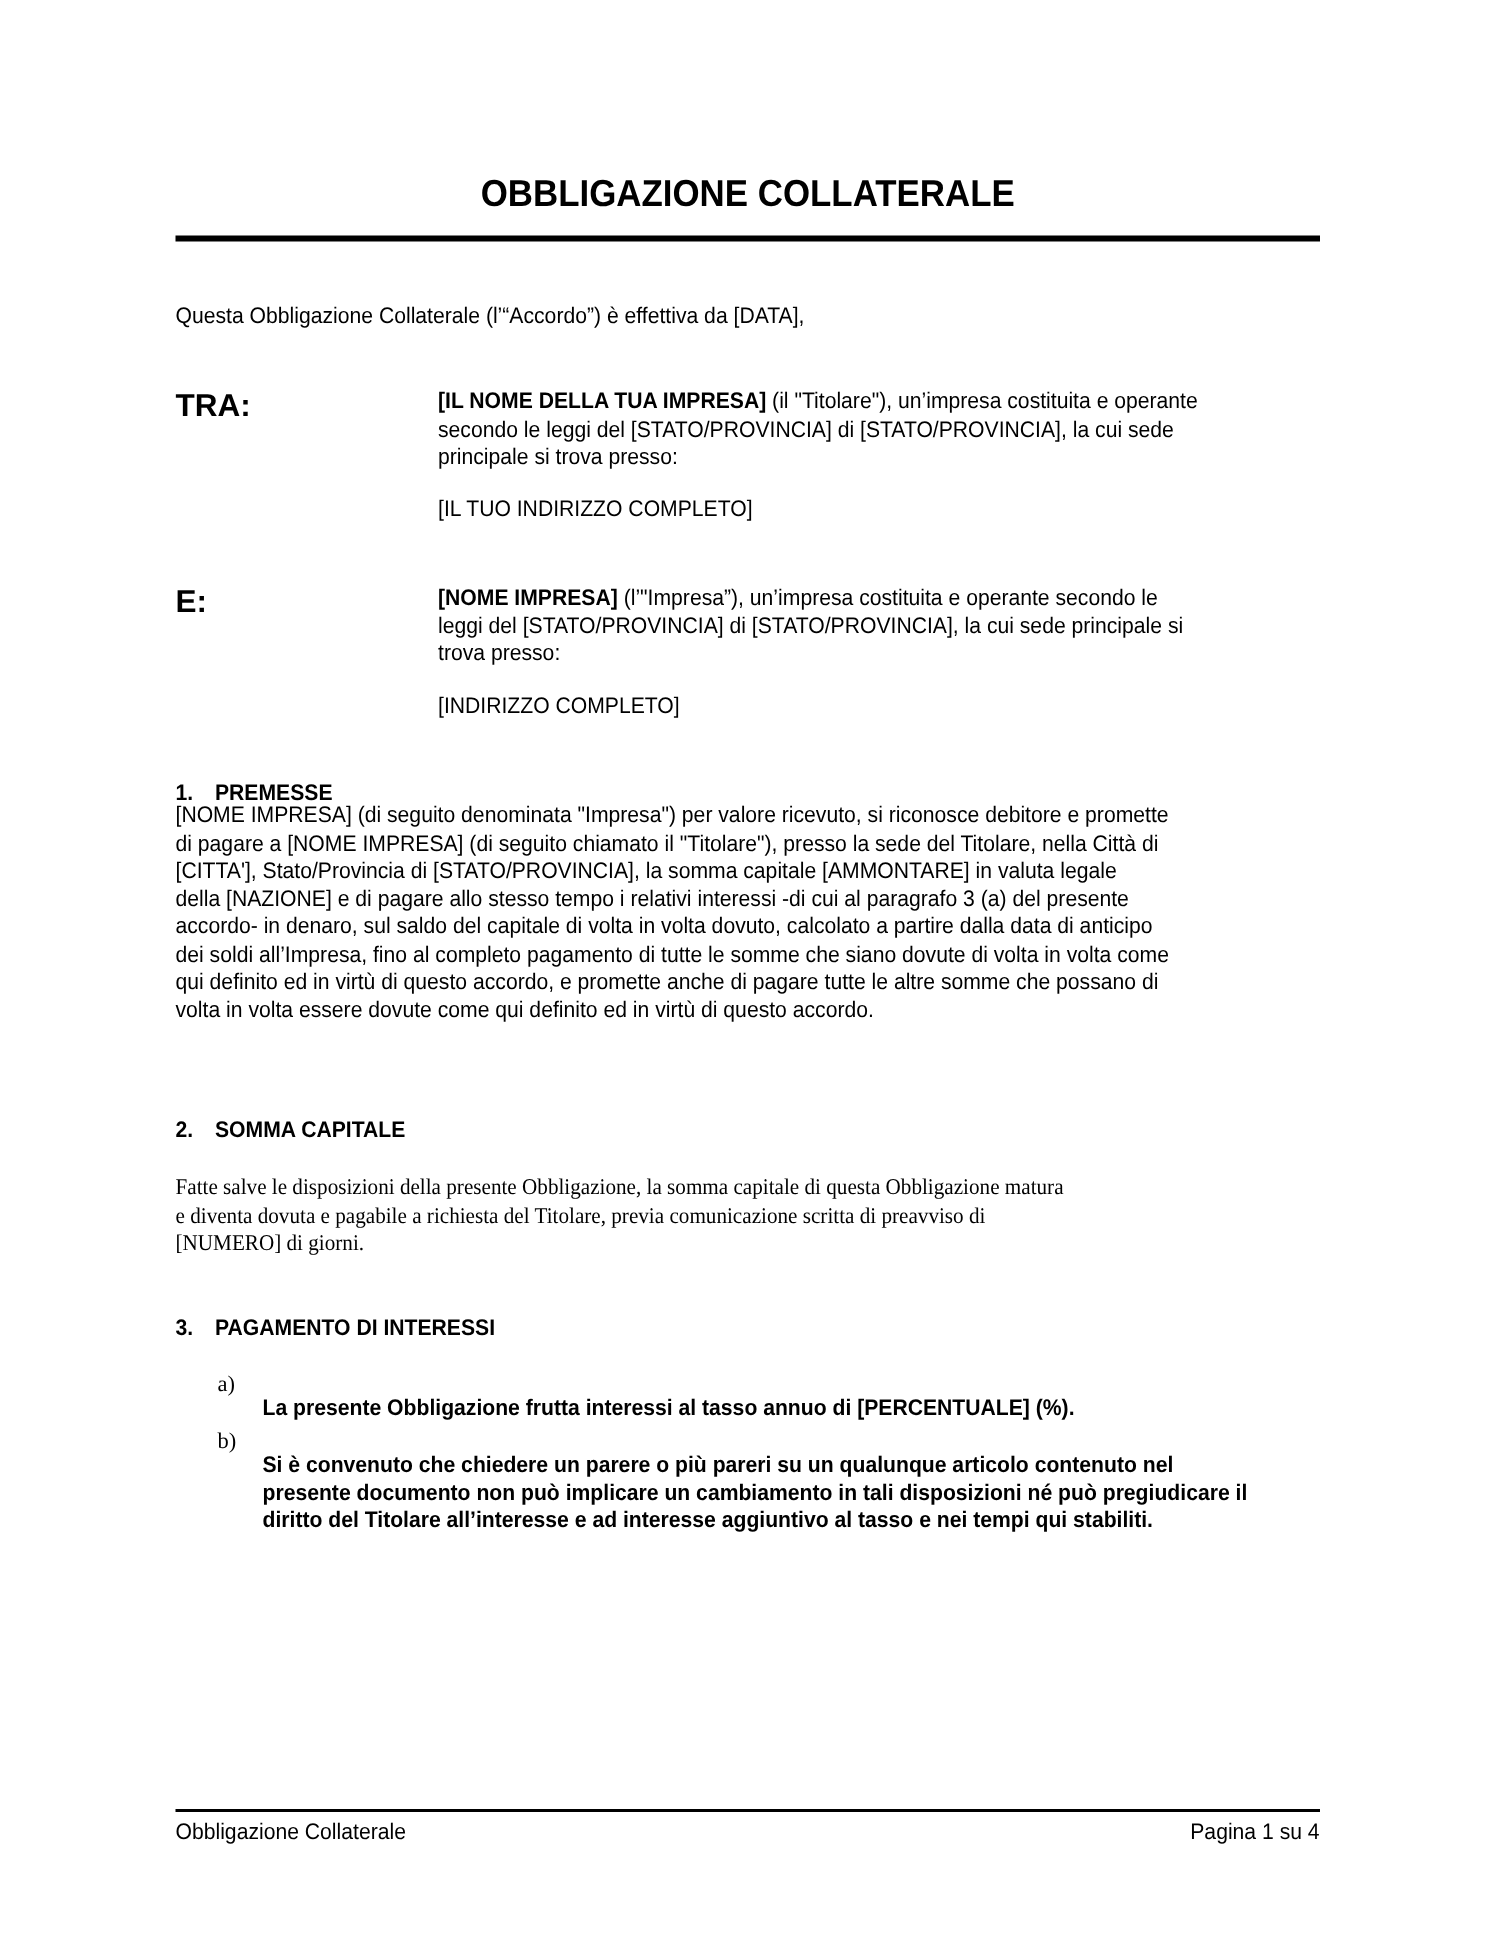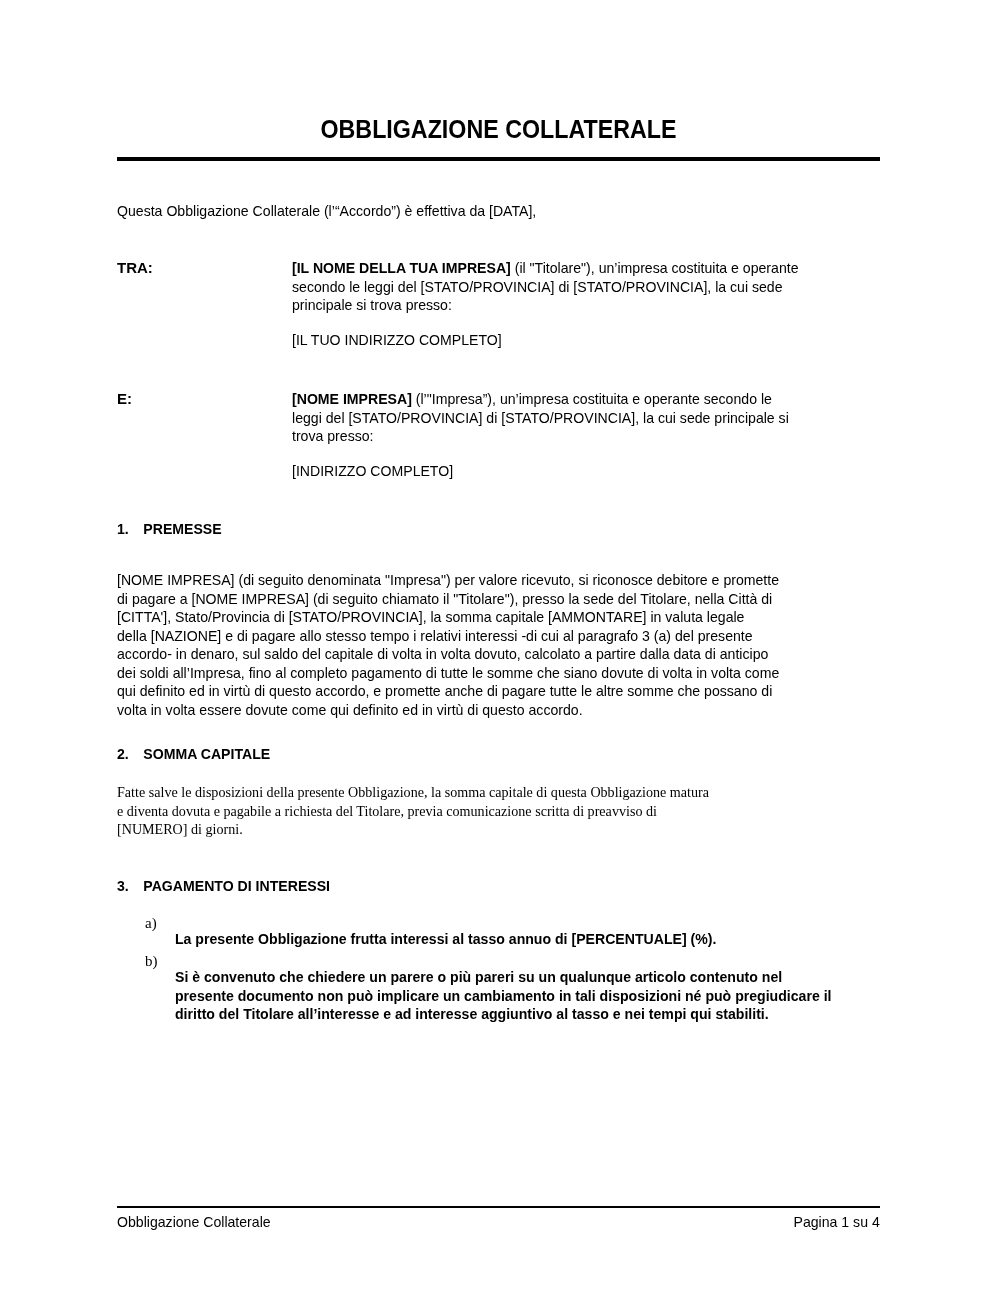--- a/index.html
+++ b/index.html
@@ -51,21 +51,21 @@
     }
     .block {
       position: absolute;
       left: 0;
       width: 763px;
     }
     .intro { top: 202px; }
     .party-label {
       position: absolute;
       left: 0;
-      font-size: 15px;
+      font-size: 21px;
       font-weight: bold;
     }
     .party-body {
       position: absolute;
       left: 175px;
       width: 590px;
     }
     .party-body .line {
       font-size: 15px;
       line-height: 18.5px;
@@ -176,21 +176,21 @@
       <div class="line"><b>[NOME IMPRESA]</b><span> (l’"Impresa”), un’impresa costituita e operante secondo le</span></div>
       <div class="line">leggi del [STATO/PROVINCIA] di [STATO/PROVINCIA], la cui sede principale si</div>
       <div class="line">trova presso:</div>
       <div class="line addr">[INDIRIZZO COMPLETO]</div>
     </div>
   </div>
 
   <div class="section-head" style="top:520px;">
     <span class="num">1.</span><span>PREMESSE</span>
   </div>
-  <div class="block para" style="top:571px;">
+  <div class="block para" style="top:535px;">
     <div class="line">[NOME IMPRESA] (di seguito denominata "Impresa") per valore ricevuto, si riconosce debitore e promette</div>
     <div class="line">di pagare a [NOME IMPRESA] (di seguito chiamato il "Titolare"), presso la sede del Titolare, nella Città di</div>
     <div class="line">[CITTA'], Stato/Provincia di [STATO/PROVINCIA], la somma capitale [AMMONTARE] in valuta legale</div>
     <div class="line">della [NAZIONE] e di pagare allo stesso tempo i relativi interessi -di cui al paragrafo 3 (a) del presente</div>
     <div class="line">accordo- in denaro, sul saldo del capitale di volta in volta dovuto, calcolato a partire dalla data di anticipo</div>
     <div class="line">dei soldi all’Impresa, fino al completo pagamento di tutte le somme che siano dovute di volta in volta come</div>
     <div class="line">qui definito ed in virtù di questo accordo, e promette anche di pagare tutte le altre somme che possano di</div>
     <div class="line">volta in volta essere dovute come qui definito ed in virtù di questo accordo.</div>
   </div>
 

